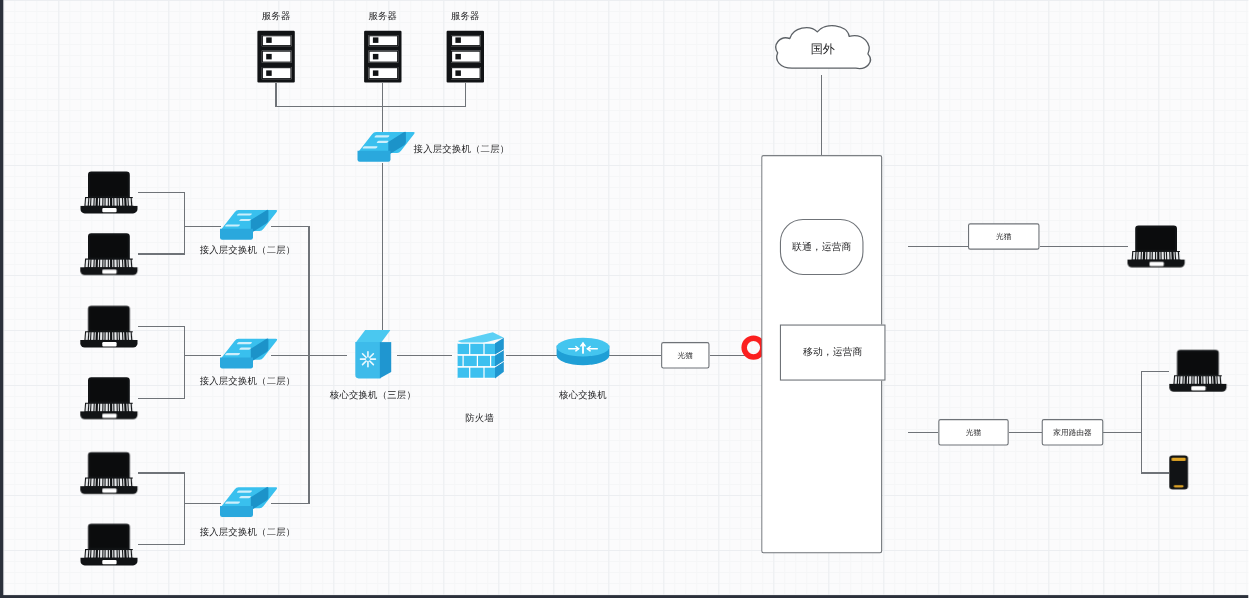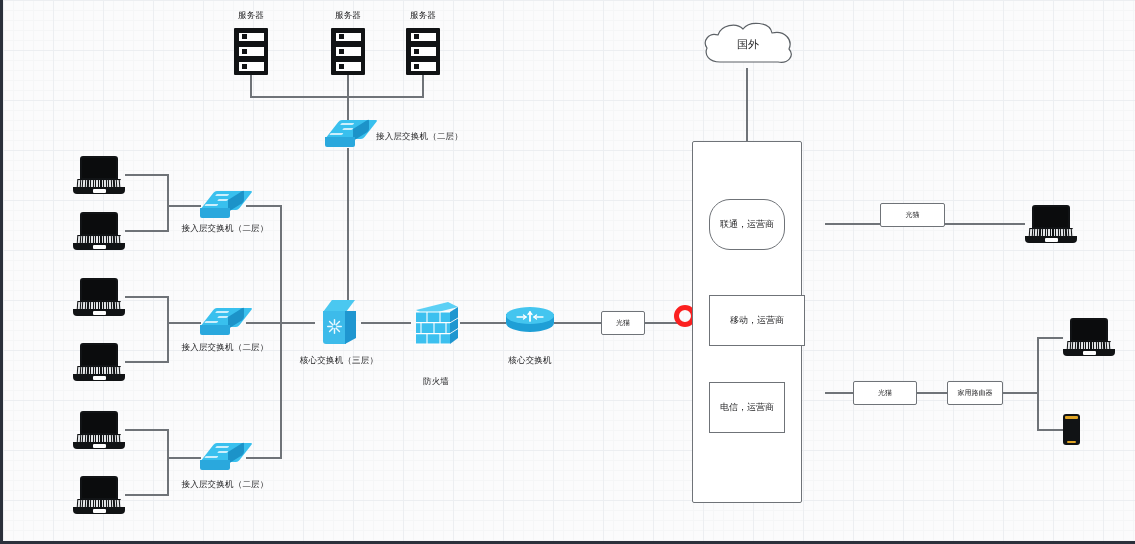--- a/index.html
+++ b/index.html
@@ -482,23 +482,20 @@
   </div>
 
   <div class="bigbox" style="position:absolute; left:689px; top:141px; width:110px; height:362px;"></div>
 
   <div class="box opbox" style="position:absolute; left:706px; top:199px; width:76px; height:51px;border-radius:21px;">
     <span>联通，运营商</span>
   </div>
   <div class="box opbox" style="position:absolute; left:706px; top:295px; width:96px; height:51px;">
     <span>移动，运营商</span>
   </div>
-  <div class="box opbox" style="position:absolute; left:706px; top:382px; width:76px; height:51px;">
-    <span>电信，运营商</span>
-  </div>
 
   <div class="box" style="position:absolute; left:877px; top:203px; width:65px; height:24px;">
     <span>光猫</span>
   </div>
   <div class="node" style="left:1022px; top:205px;">
     <div class="laptop">
       <div class="screen">
           <i></i>
         </div>
         <div class="kb"></div>

